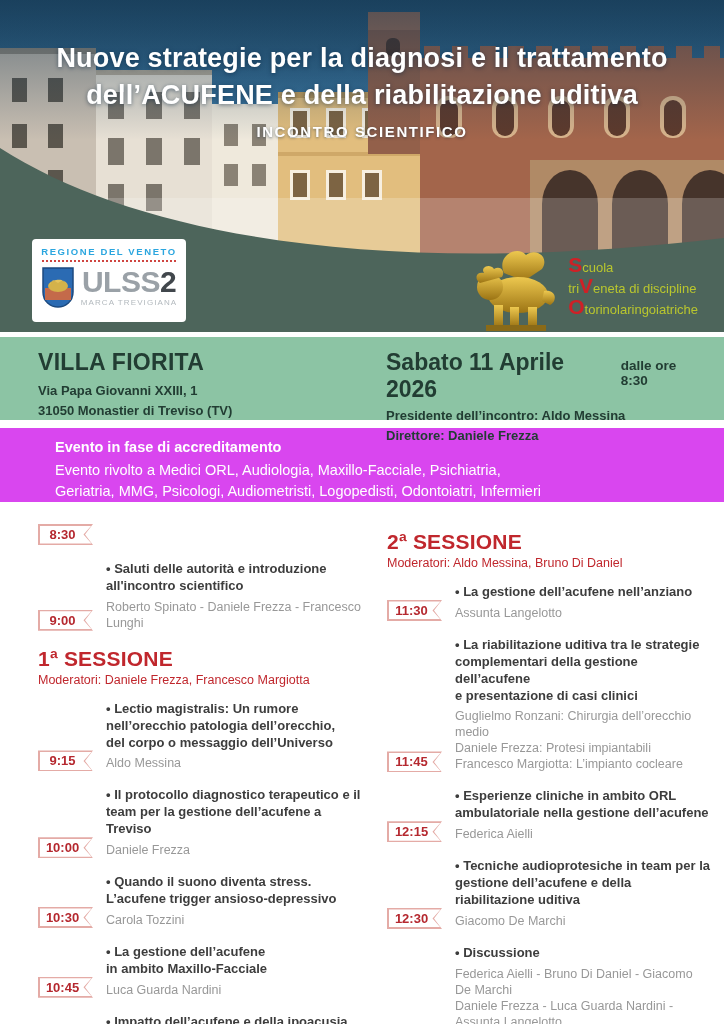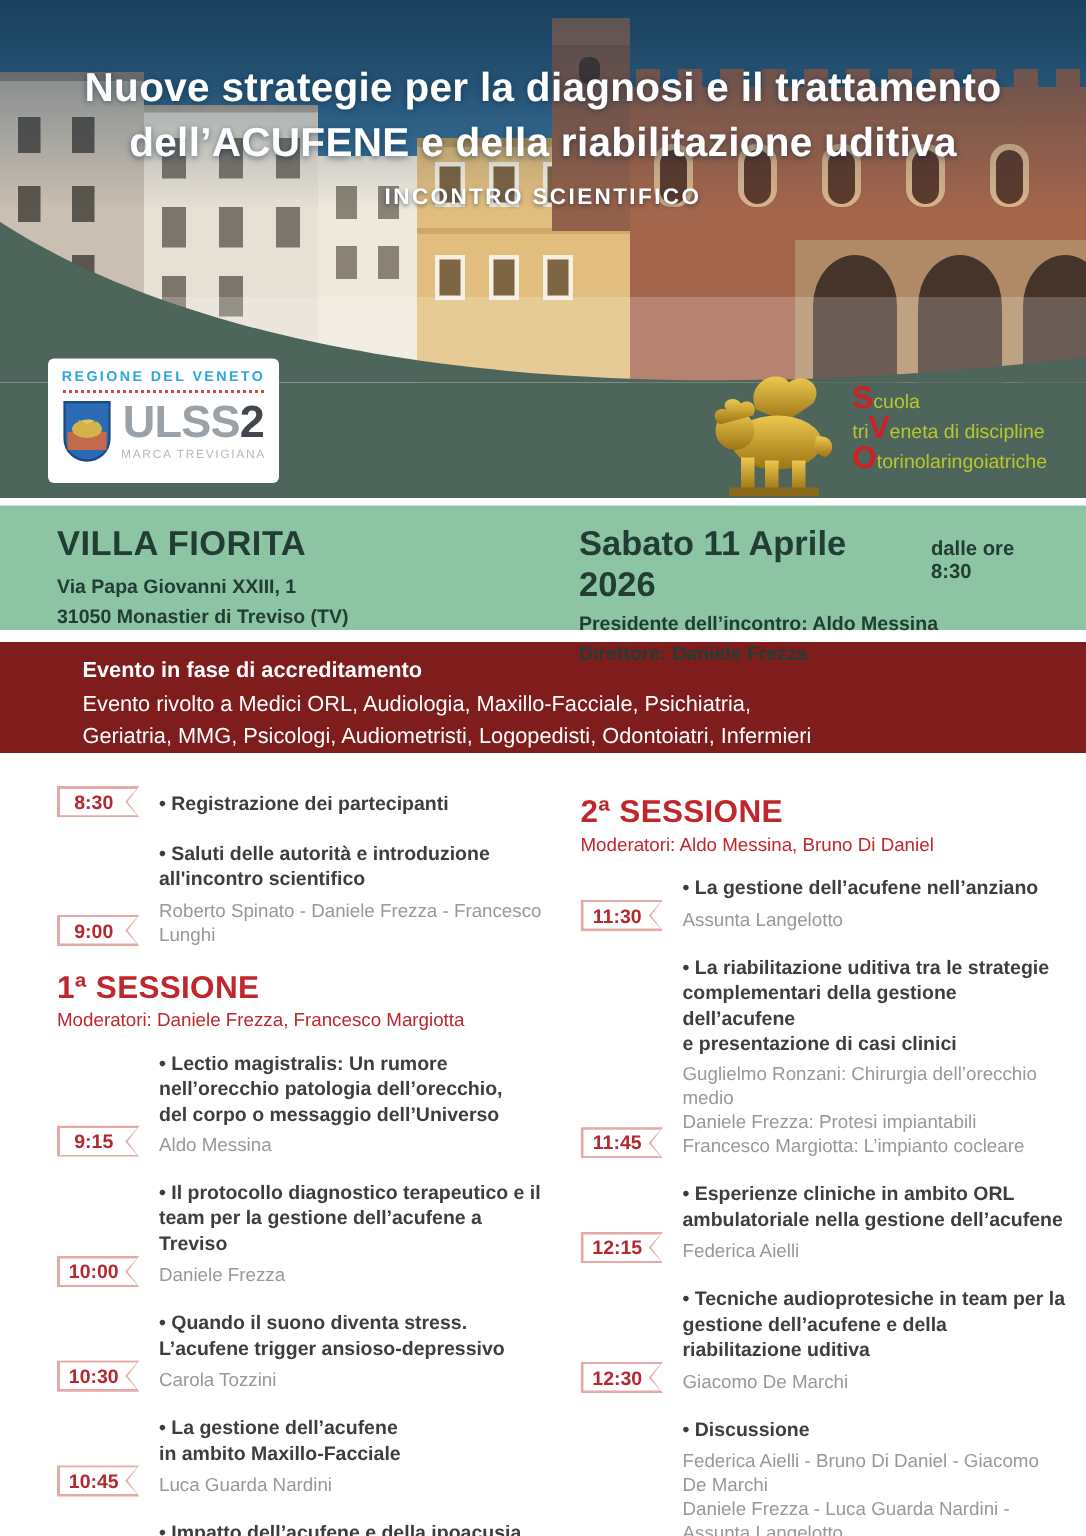--- a/index.html
+++ b/index.html
@@ -38,21 +38,21 @@
   .venue-name { font-size:23px; font-weight:bold; letter-spacing:.3px; }
   .venue-addr { font-size:13px; font-weight:bold; line-height:1.5; margin-top:5px; }
   .event-right { flex:1; }
   .event-date-row { display:flex; align-items:baseline; gap:7px; }
   .event-date { font-size:23px; font-weight:bold; }
   .event-note { font-size:13.5px; font-weight:bold; }
   .event-line { font-size:13px; font-weight:bold; line-height:1.55; }
   .event-lines { margin-top:3px; }
 
   
-  .band-red { height:74px; background:#7f1d1d; color:#fff; padding:11px 20px 0 55px; }
+  .band-red { height:74px; background:#d946ef; color:#fff; padding:11px 20px 0 55px; }
   .red-title { font-size:14.5px; font-weight:bold; }
   .red-body { font-size:14.5px; line-height:1.45; margin-top:5px; white-space:pre-line; }
 
   
   .schedule { display:grid; grid-template-columns:1fr 1fr; column-gap:24px; padding:22px 12px 0 38px; }
   .item { display:flex; align-items:flex-end; gap:13px; margin-bottom:16px; }
   .badge { position:relative; flex:none; width:55px; height:21px; margin-top:0;
            display:flex; align-items:center; justify-content:center; }
   .badge::before { content:""; position:absolute; inset:0; background:#e4aba6;
            clip-path:polygon(0 0,100% 0,calc(100% - 8px) 50%,100% 100%,0 100%); }
@@ -249,23 +249,20 @@
 Geriatria, MMG, Psicologi, Audiometristi, Logopedisti, Odontoiatri, Infermieri</div>
   </div>
 
   <div class="schedule">
 
     <div class="col-left">
       <div class="item">
         <div class="badge">
             <span>8:30</span>
           </div>
-        <div class="item-body">
-            <div class="item-title">• Registrazione dei partecipanti</div>
-          </div>
       </div>
       <div class="item">
         <div class="badge">
             <span>9:00</span>
           </div>
         <div class="item-body">
           <div class="item-title">• Saluti delle autorità e introduzione
 all'incontro scientifico</div>
           <div class="item-speakers">Roberto Spinato - Daniele Frezza - Francesco Lunghi</div>
         </div>

